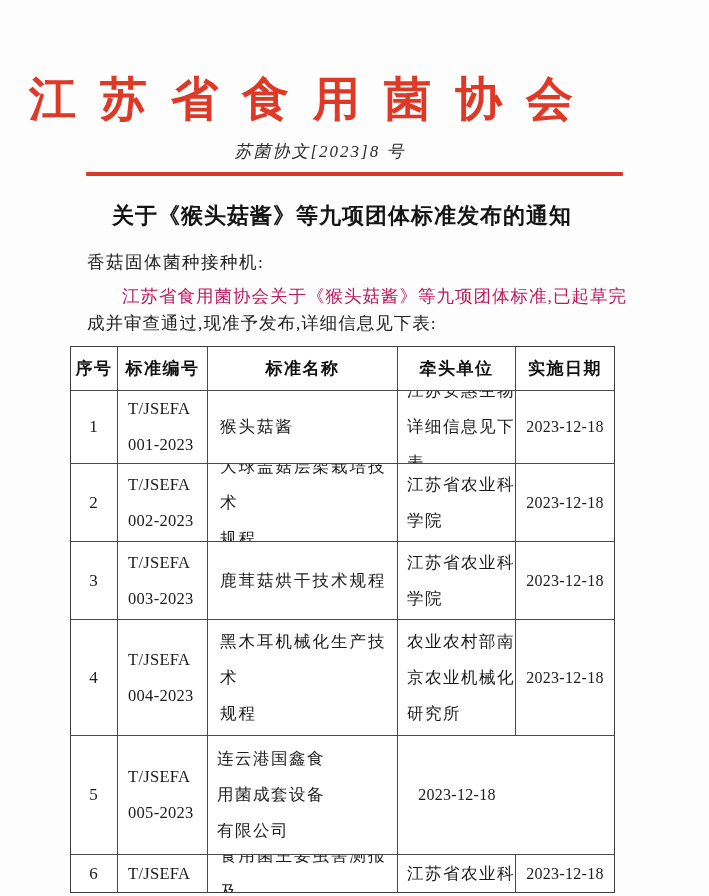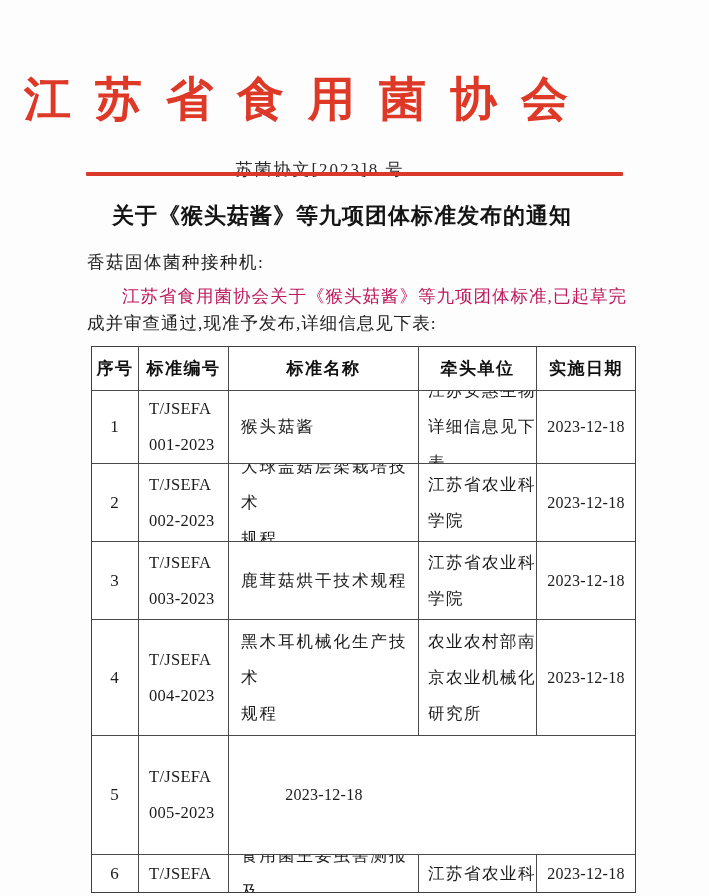--- a/index.html
+++ b/index.html
@@ -11,32 +11,33 @@
     overflow:hidden;
     position:relative;
   }
   .page{
     position:absolute;inset:0;
     background:#fdfdfd;
   }
   
   .org-title{
     position:absolute;top:66px;left:0;width:597px;
-    text-align:left;
+    text-align:right;
     font-size:47px;line-height:66px;font-weight:700;
     color:#de3827;
     letter-spacing:24px;text-indent:24px;
     white-space:nowrap;
   }
   .doc-number{
-    position:absolute;top:158px;left:0;width:640px;
+    position:absolute;top:140px;left:0;width:640px;
     text-align:center;
     font-size:17px;line-height:24px;
     letter-spacing:2px;
     color:#2a2a2a;
+    font-style:italic;
   }
   .red-line{
     position:absolute;top:172px;left:86px;
     width:537px;height:4px;
     background:#d8392b;
     border-radius:1px;
   }
   
   .notice-title{
     position:absolute;top:201px;left:0;width:684px;
@@ -56,21 +57,21 @@
     font-size:17.5px;line-height:24px;letter-spacing:1px;
     color:#be185d;white-space:nowrap;
   }
   .body-line-2{
     position:absolute;top:311px;left:87px;
     font-size:17.5px;line-height:24px;letter-spacing:1px;
     color:#222;white-space:nowrap;
   }
   
   .doc-table{
-    position:absolute;top:346px;left:91px;
+    position:absolute;top:346px;left:70px;
     background:#fff;
     border:1.5px solid #3f3f3f;
   }
   .tr{
     display:grid;
     grid-template-columns:47px 90px 190px 118px 98px;
     border-bottom:1px solid #4a4a4a;
   }
   .tr:last-child{border-bottom:none;}
   .tr:nth-child(1){height:43px;}
@@ -164,20 +165,23 @@
       <div class="td c-org">农业农村部南
 京农业机械化
 研究所</div>
       <div class="td c-date">2023-12-18</div>
     </div>
 
     <div class="tr">
       <div class="td c-no">5</div>
       <div class="td c-code">T/JSEFA
 005-2023</div>
+      <div class="td c-org">连云港国鑫食
+用菌成套设备
+有限公司</div>
       <div class="td c-date">2023-12-18</div>
     </div>
 
     <div class="tr">
       <div class="td c-no">6</div>
       <div class="td c-code">T/JSEFA</div>
       <div class="td c-name">食用菌主要虫害测报及</div>
       <div class="td c-org">江苏省农业科</div>
       <div class="td c-date">2023-12-18</div>
     </div>

